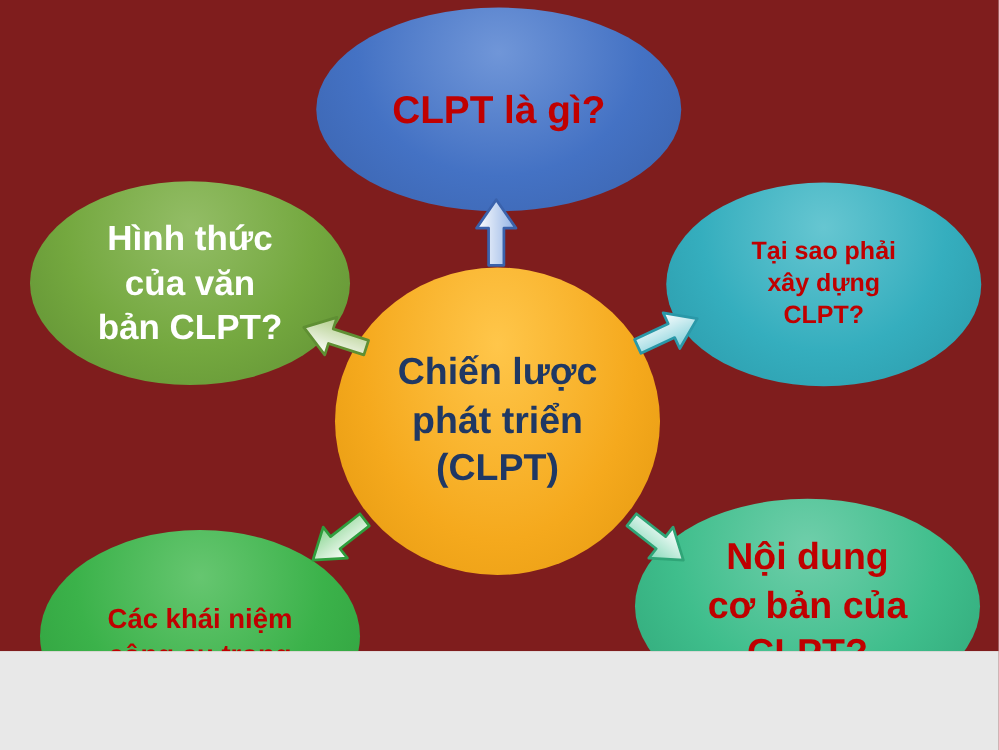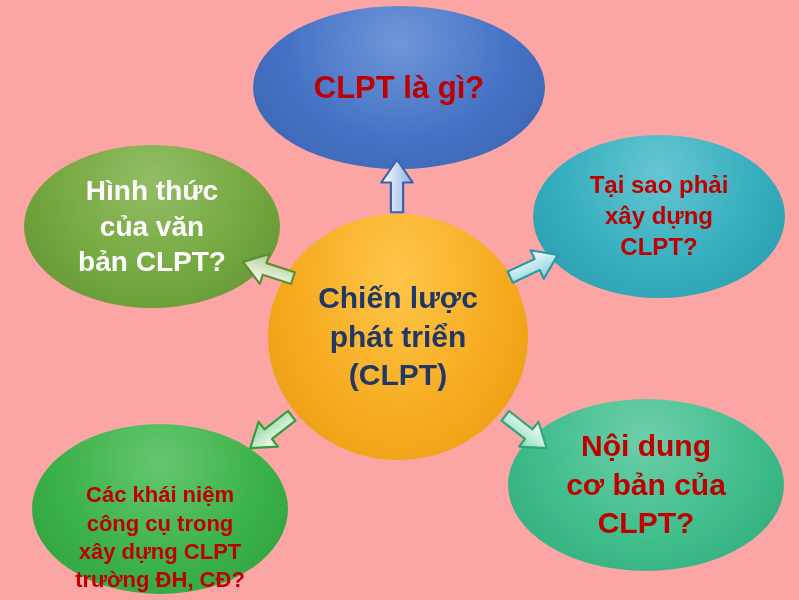--- a/index.html
+++ b/index.html
@@ -3,22 +3,22 @@
 <meta charset="utf-8">
 <style>
   html,body{margin:0;padding:0;}
   body{
     font-family:"Liberation Sans", sans-serif;
     background:#e8e8e8;
   }
   .canvas{
     position:relative;
     width:799px;
-    height:600px;
-    background:#fca5a5;
+    height:521px;
+    background:#7f1d1d;
     overflow:hidden;
     margin:0;
   }
   .node{
     position:absolute;
     border-radius:50%;
     display:flex;
     align-items:center;
     justify-content:center;
     text-align:center;
@@ -29,23 +29,23 @@
   }
   .node-label{white-space:pre-line;}
 
   .node-top{
     left:253px; top:6px; width:292px; height:163px;
     background:radial-gradient(ellipse at 50% 22%, #7096d8 0%, #4472C4 55%, #38straight 100%);
     background:radial-gradient(ellipse at 50% 22%, #7096d8 0%, #4472C4 55%, #3a62ac 100%);
     color:#C00000; font-size:31px;
   }
   .node-right{
-    left:533px; top:135px; width:252px; height:163px;
+    left:533px; top:146px; width:252px; height:163px;
     background:radial-gradient(ellipse at 50% 22%, #66c6d1 0%, #35AEBE 55%, #2a98a8 100%);
-    color:#C00000; font-size:24px;
+    color:#C00000; font-size:20px;
   }
   .node-left{
     left:24px; top:145px; width:256px; height:163px;
     background:radial-gradient(ellipse at 50% 22%, #93bd66 0%, #74A83F 55%, #5f8f33 100%);
     color:#FFFFFF; font-size:28px;
   }
   .node-bottom-left{
     left:32px; top:424px; width:256px; height:170px;
     background:radial-gradient(ellipse at 50% 22%, #66c670 0%, #3BB24A 55%, #2f9e3d 100%);
     color:#C00000; font-size:22px;align-items:flex-end;

